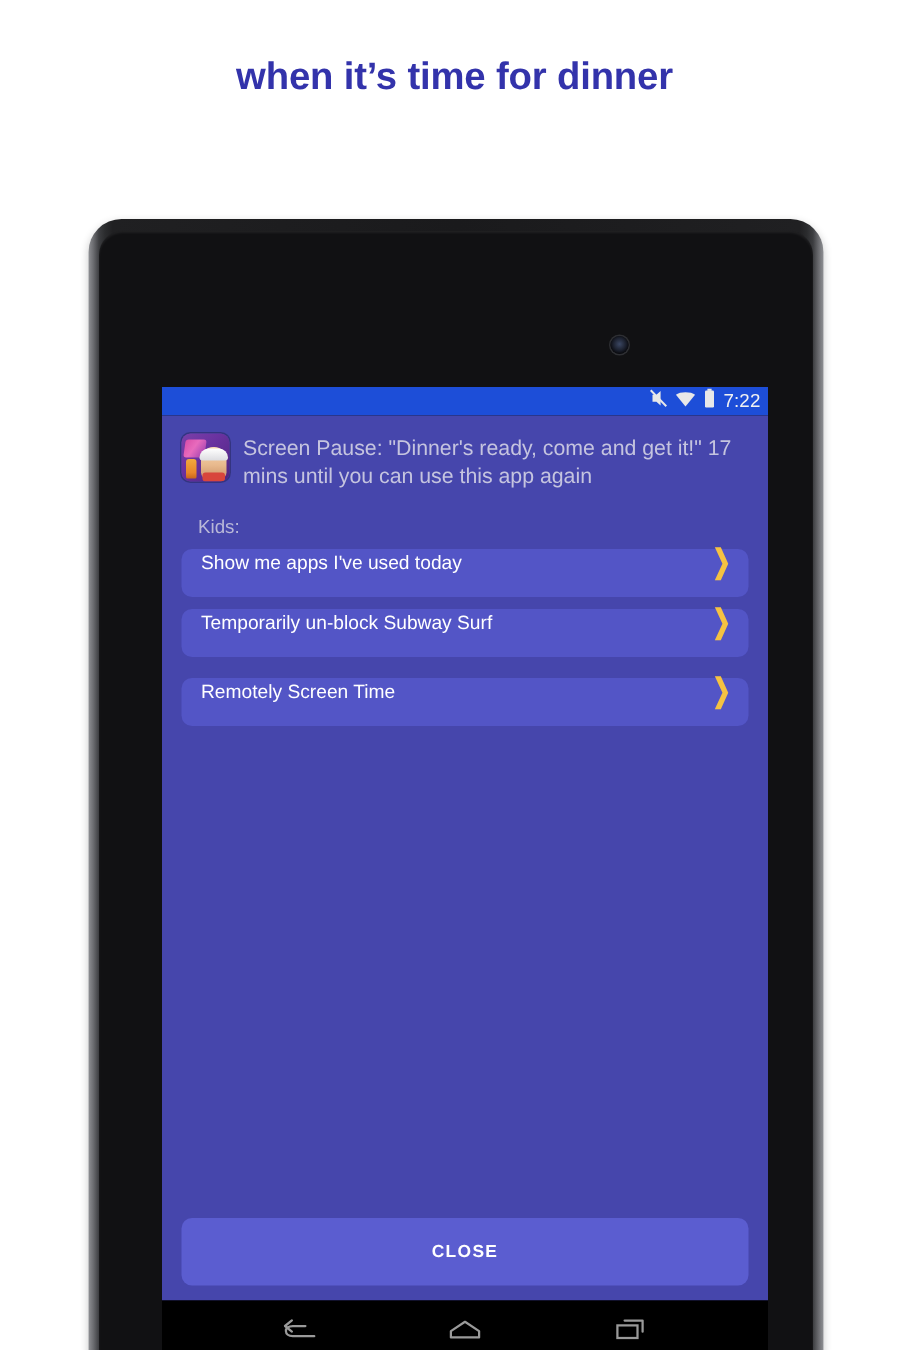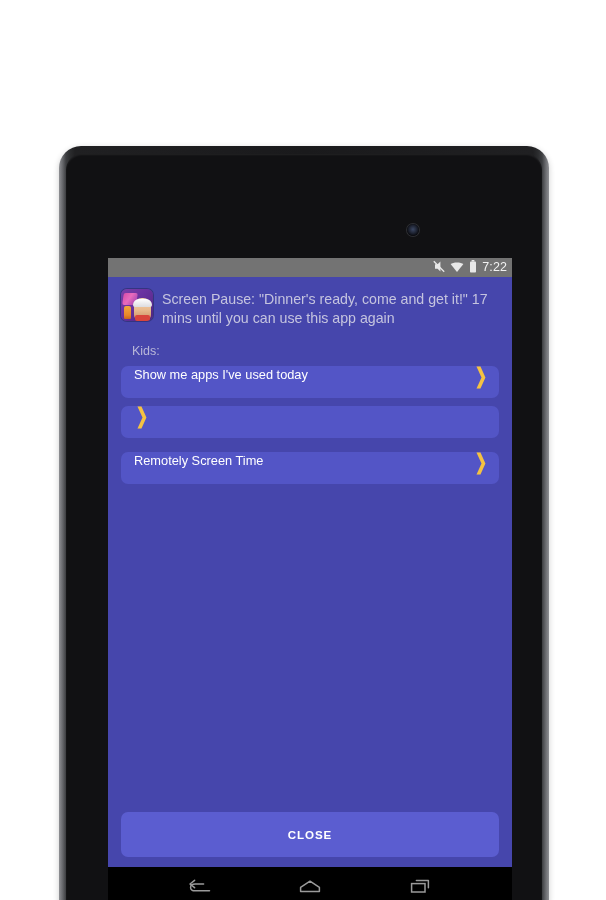--- a/index.html
+++ b/index.html
@@ -83,21 +83,21 @@
     background: #000000;
     overflow: hidden;
   }
 
   
   .statusbar {
     position: absolute;
     left: 0; top: 0;
     width: 404px;
     height: 19px;
-    background: #737373;
+    background: #1d4ed8;
     display: flex;
     align-items: center;
     justify-content: flex-end;
     padding-right: 5px;
     gap: 5px;
     padding-left: 40px;
   }
   .sb-icon { display: block; }
   .sb-clock {
     color: #f2f2f2;
@@ -255,20 +255,21 @@
     justify-content: center;
     cursor: pointer;
   }
 </style>
 </head>
 <body>
 
 <div id="screenshot">
 
   <div class="headline">
+    <span class="headline-line">when it’s time for dinner</span>
   </div>
 
   <div class="device">
     <div class="device-inner">
 
       <div class="camera"></div>
 
       <div class="screen">
 
         <div class="statusbar">
@@ -307,20 +308,21 @@
 
           <div class="section-label label-kids">Kids:</div>
 
           <div class="row">
             <span class="row-label">Show me apps I've used today</span>
             <span class="chev">❯</span>
           </div>
 
 
           <div class="row">
+            <span class="row-label">Temporarily un-block Subway Surf</span>
             <span class="chev">❯</span>
           </div>
 
           <div class="row-gap"></div>
 
           <div class="row">
             <span class="row-label">Remotely Screen Time</span>
             <span class="chev">❯</span>
           </div>
 

